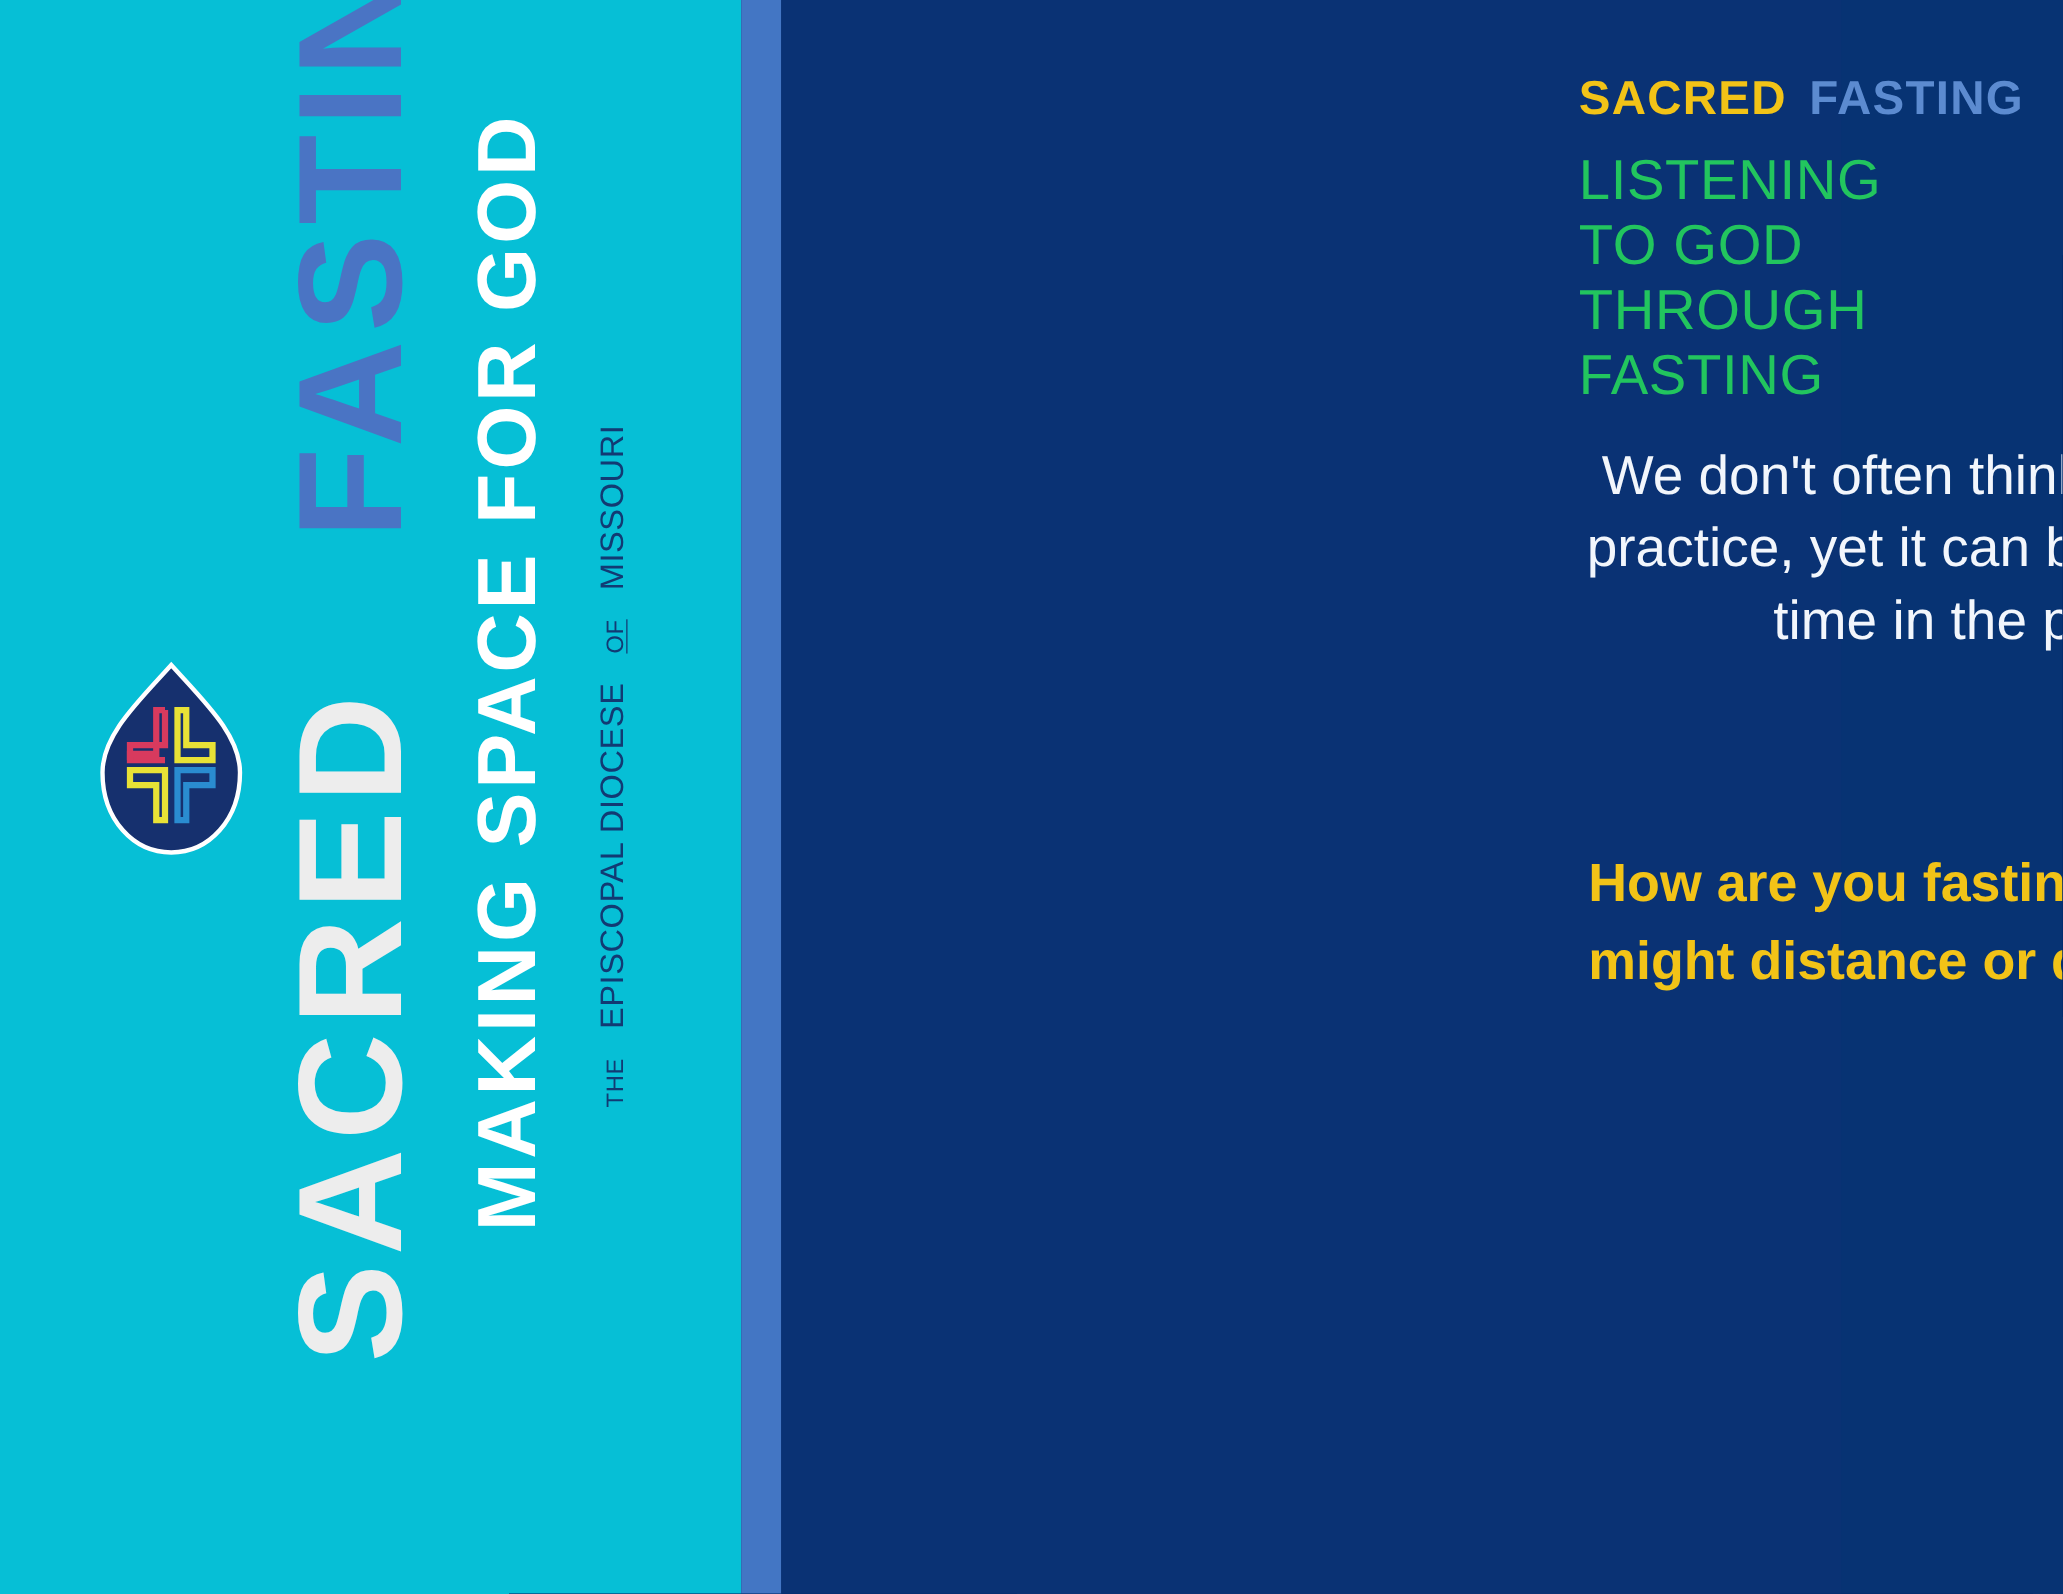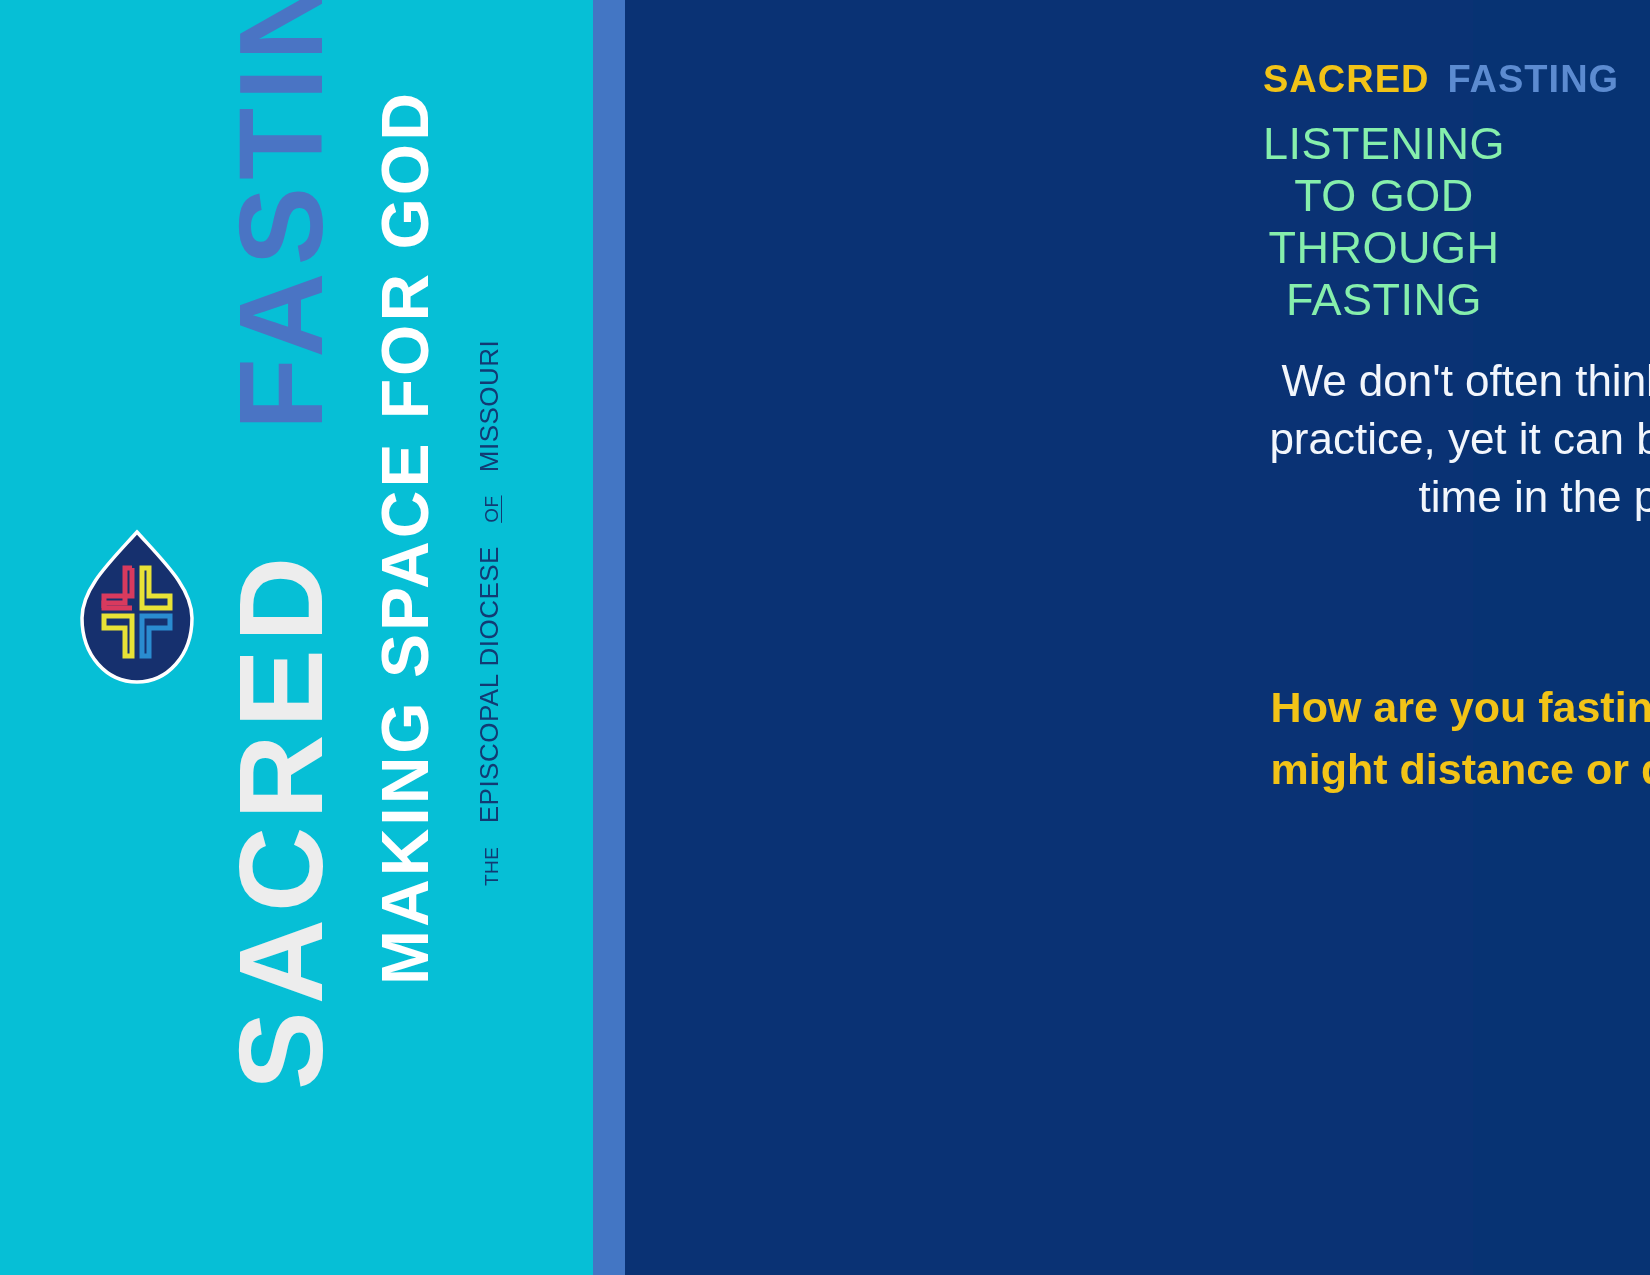--- a/index.html
+++ b/index.html
@@ -103,23 +103,22 @@
   }
   .hdr-line1 .kw-sacred { color: #F2C317; }
   .hdr-line1 .kw-fasting { color: #5C8BD0; margin-left: 18px; }
 
   .hdr-line2 {
     position: absolute;
     left: 638px; top: 118px;
     font-size: 45px;
     font-weight: 400;
     letter-spacing: 0.5px;
-    color: #86efac;
+    color: #22c55e;
     font-stretch: condensed;
-    text-align: center;
   }
 
   .body-quote {
     position: absolute;
     left: 640px; top: 352px;
     width: 880px;
     text-align: right;
     font-size: 44px;
     line-height: 1.32;
     font-weight: 300;

